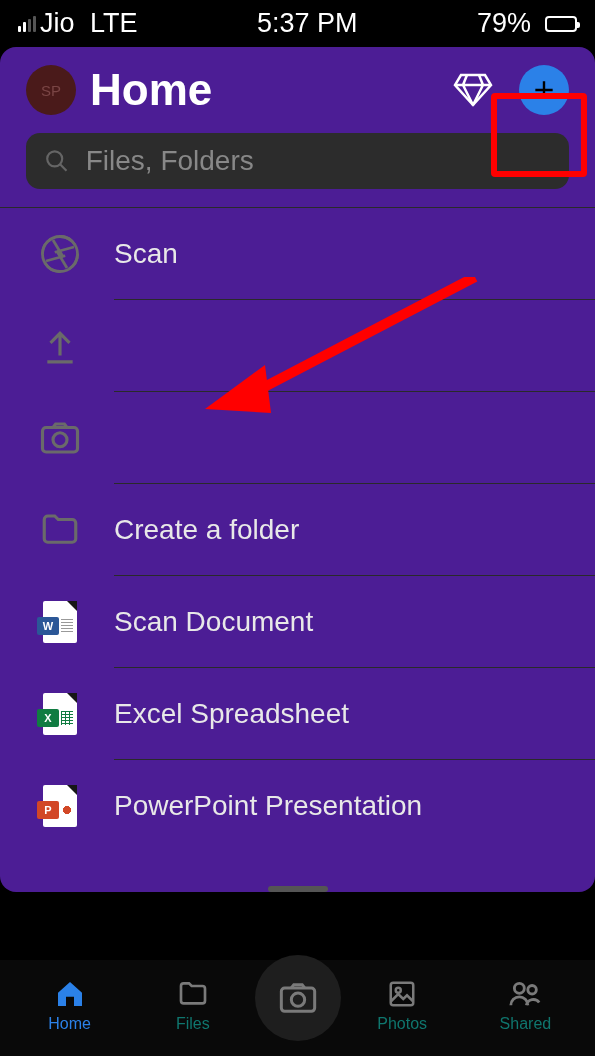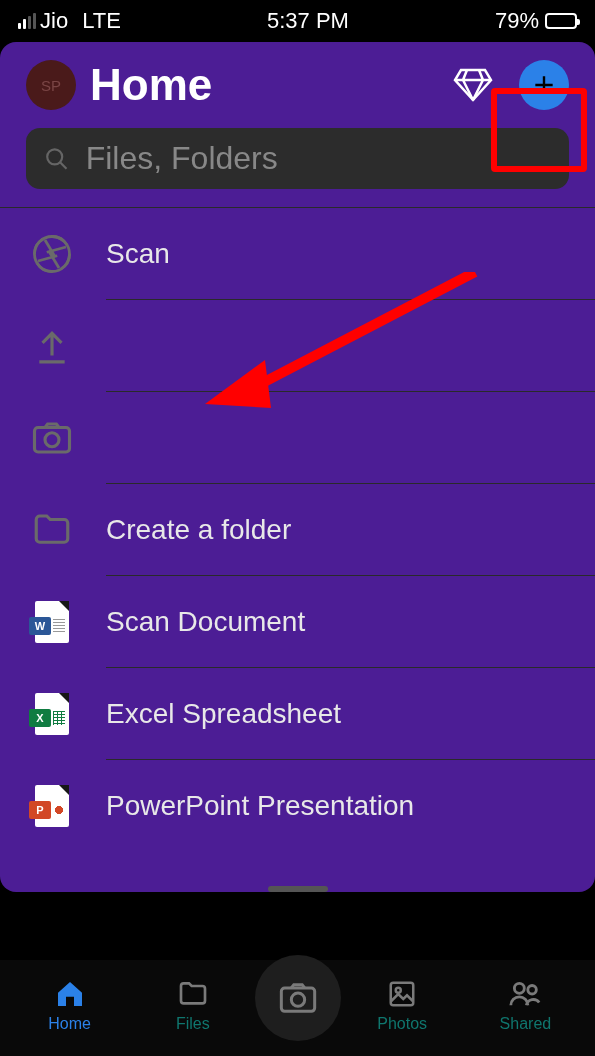--- a/index.html
+++ b/index.html
@@ -10,32 +10,32 @@
       font-family: -apple-system, BlinkMacSystemFont, sans-serif;
       color: #fff;
       position: relative;
       overflow: hidden;
     }
     .status-bar {
       display: flex;
       justify-content: space-between;
       align-items: center;
       padding: 8px 18px;
-      font-size: 22px;
+      font-size: 27px;
       font-weight: 400;
       color: #fff;
     }
     .status-left { display: flex; align-items: center; gap: 4px; }
     .signal-bars { display: inline-flex; align-items: flex-end; gap: 2px; height: 16px; }
     .bar { width: 3px; background: #fff; border-radius: 1px; }
     .bar1 { height: 6px; }
     .bar2 { height: 10px; }
     .bar3 { height: 13px; background: #555; }
     .bar4 { height: 16px; background: #555; }
-    .status-right { display: flex; align-items: center; gap: 6px; }
+    .status-right { display: flex; align-items: center; gap: 14px; }
     .battery {
       width: 32px; height: 16px;
       border: 2px solid #fff; border-radius: 4px;
       position: relative; padding: 2px;
     }
     .battery::after {
       content: ''; position: absolute; right: -5px; top: 4px;
       width: 3px; height: 6px; background: #fff; border-radius: 0 2px 2px 0;
     }
     .battery-fill { width: 79%; height: 100%; background: #fff; border-radius: 1px; }
@@ -90,28 +90,28 @@
       display: flex;
       align-items: center;
       padding: 12px 18px;
       gap: 16px;
     }
     .search-icon { width: 28px; height: 28px; opacity: 0.45; }
     .search-input {
       background: transparent;
       border: none;
       outline: none;
-      font-size: 32px;
+      font-size: 28px;
       color: #fff;
       width: 100%;
     }
     .search-input::placeholder { color: #888; }
 
     .divider-full { height: 1px; background: #2a2a2a; margin-top: 18px; }
-    .list { padding: 0 0 20px 0; }
+    .list { padding: 0 0 20px 8px; }
     .list-item {
       display: flex;
       align-items: center;
       gap: 32px;
       padding: 24px 30px 24px 30px;
       position: relative;
     }
     .list-item::after {
       content: '';
       position: absolute;

